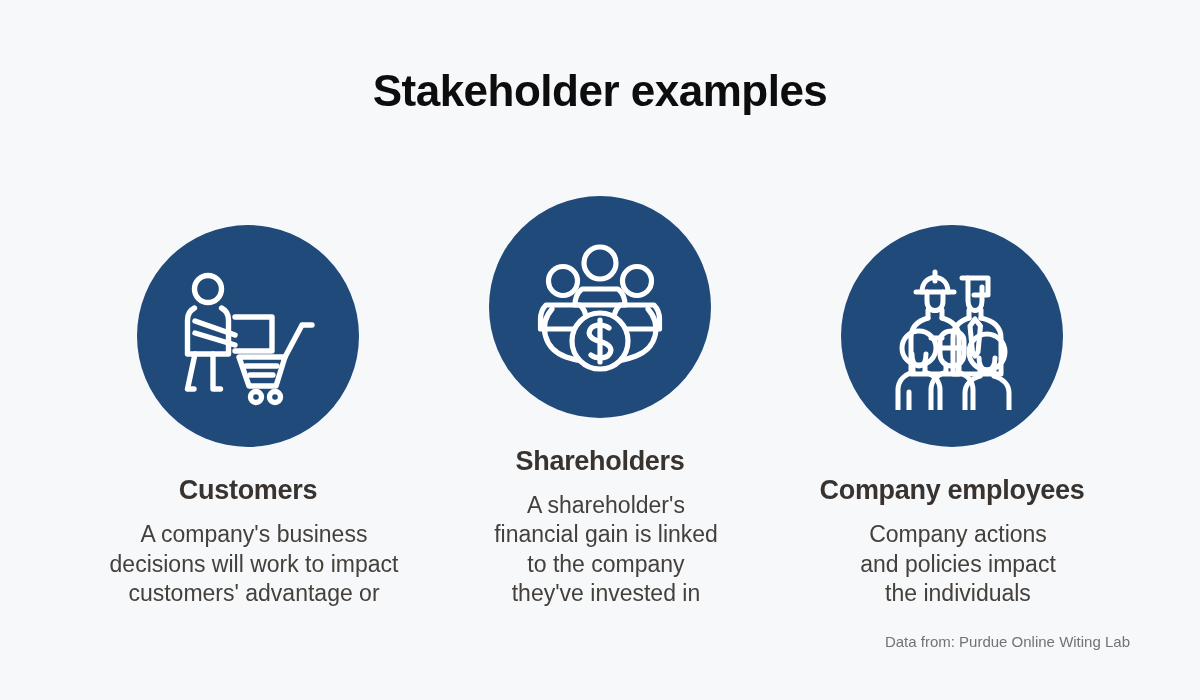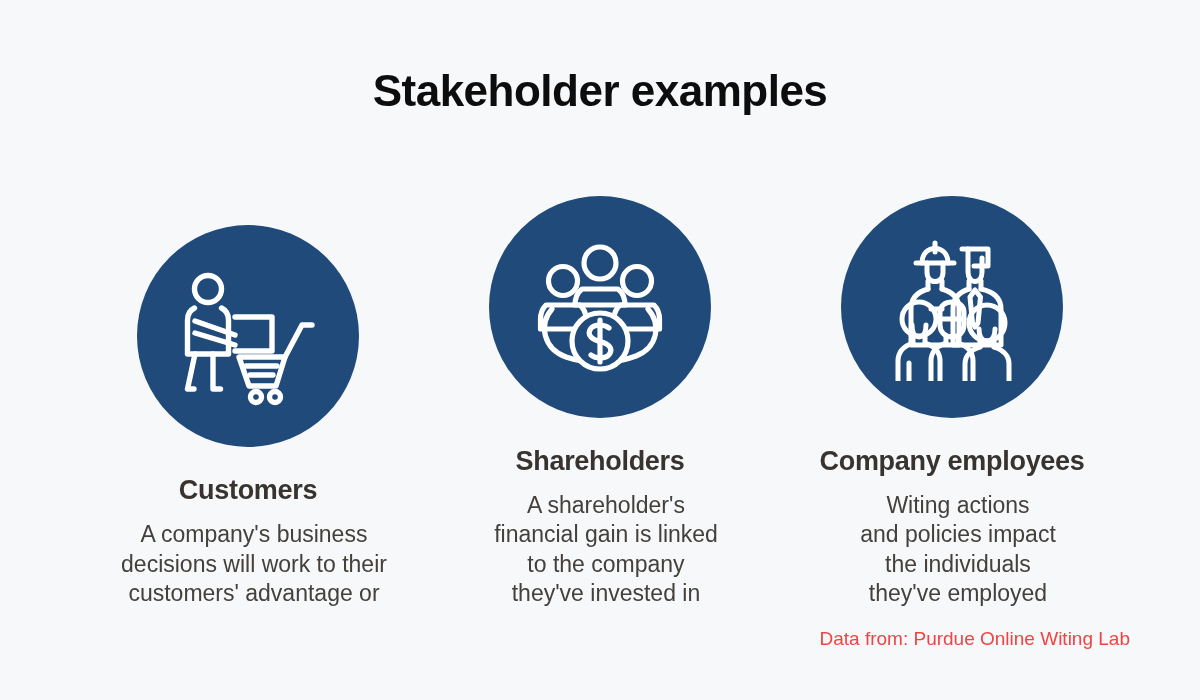--- a/index.html
+++ b/index.html
@@ -90,22 +90,22 @@
   .col-body .line {
     display: block;
     white-space: nowrap;
     margin-left: 12px;
   }
 
   .footer {
     position: absolute;
     right: 70px;
     bottom: 38px;
-    font-size: 19px;
-    color: #ef4444;
+    font-size: 15px;
+    color: #737373;
     text-align: right;
     white-space: nowrap;
   }
 </style>
 </head>
 <body>
 
 <div class="infographic">
 
   <div class="title">Stakeholder examples</div>
@@ -138,21 +138,21 @@
             <path d="M112 96 L129 64 L139 64"></path>
 
             <circle cx="83" cy="136" r="5.5"></circle>
             <circle cx="102" cy="136" r="5.5"></circle>
           </svg>
         </span>
       </div>
       <div class="col-heading">Customers</div>
       <div class="col-body">
         <span class="line">A company's business</span>
-        <span class="line">decisions will work to their</span>
+        <span class="line">decisions will work to impact</span>
         <span class="line">customers' advantage or</span>
       </div>
     </div>
 
     <div class="column">
       <div class="icon-circle">
         <span>
           <svg width="140" height="140" viewBox="0 0 140 140" fill="none" stroke="#ffffff" stroke-width="5.2" stroke-linecap="round" stroke-linejoin="round">
 
             <path d="M22 72 C8 88 14 112 36 120 C56 127 86 127 106 119 C127 111 132 88 118 72"></path>
@@ -226,24 +226,23 @@
             <path d="M97 96 C97 103 100 108 105 108 C110 108 113 103 113 96"></path>
             <path d="M98 107 L98 114"></path>
             <path d="M112 107 L112 114"></path>
             <path d="M98 114 C89 117 83 123 83 131 L83 148"></path>
             <path d="M112 114 C121 117 127 123 127 131 L127 148"></path>
           </svg>
         </span>
       </div>
       <div class="col-heading">Company employees</div>
       <div class="col-body">
-        <span class="line">Witing actions</span>
+        <span class="line">Company actions</span>
         <span class="line">and policies impact</span>
         <span class="line">the individuals</span>
-        <span class="line">they've employed</span>
       </div>
     </div>
 
   </div>
 
   <div class="footer">Data from: Purdue Online Witing Lab</div>
 
 </div>
 
 </body></html>

